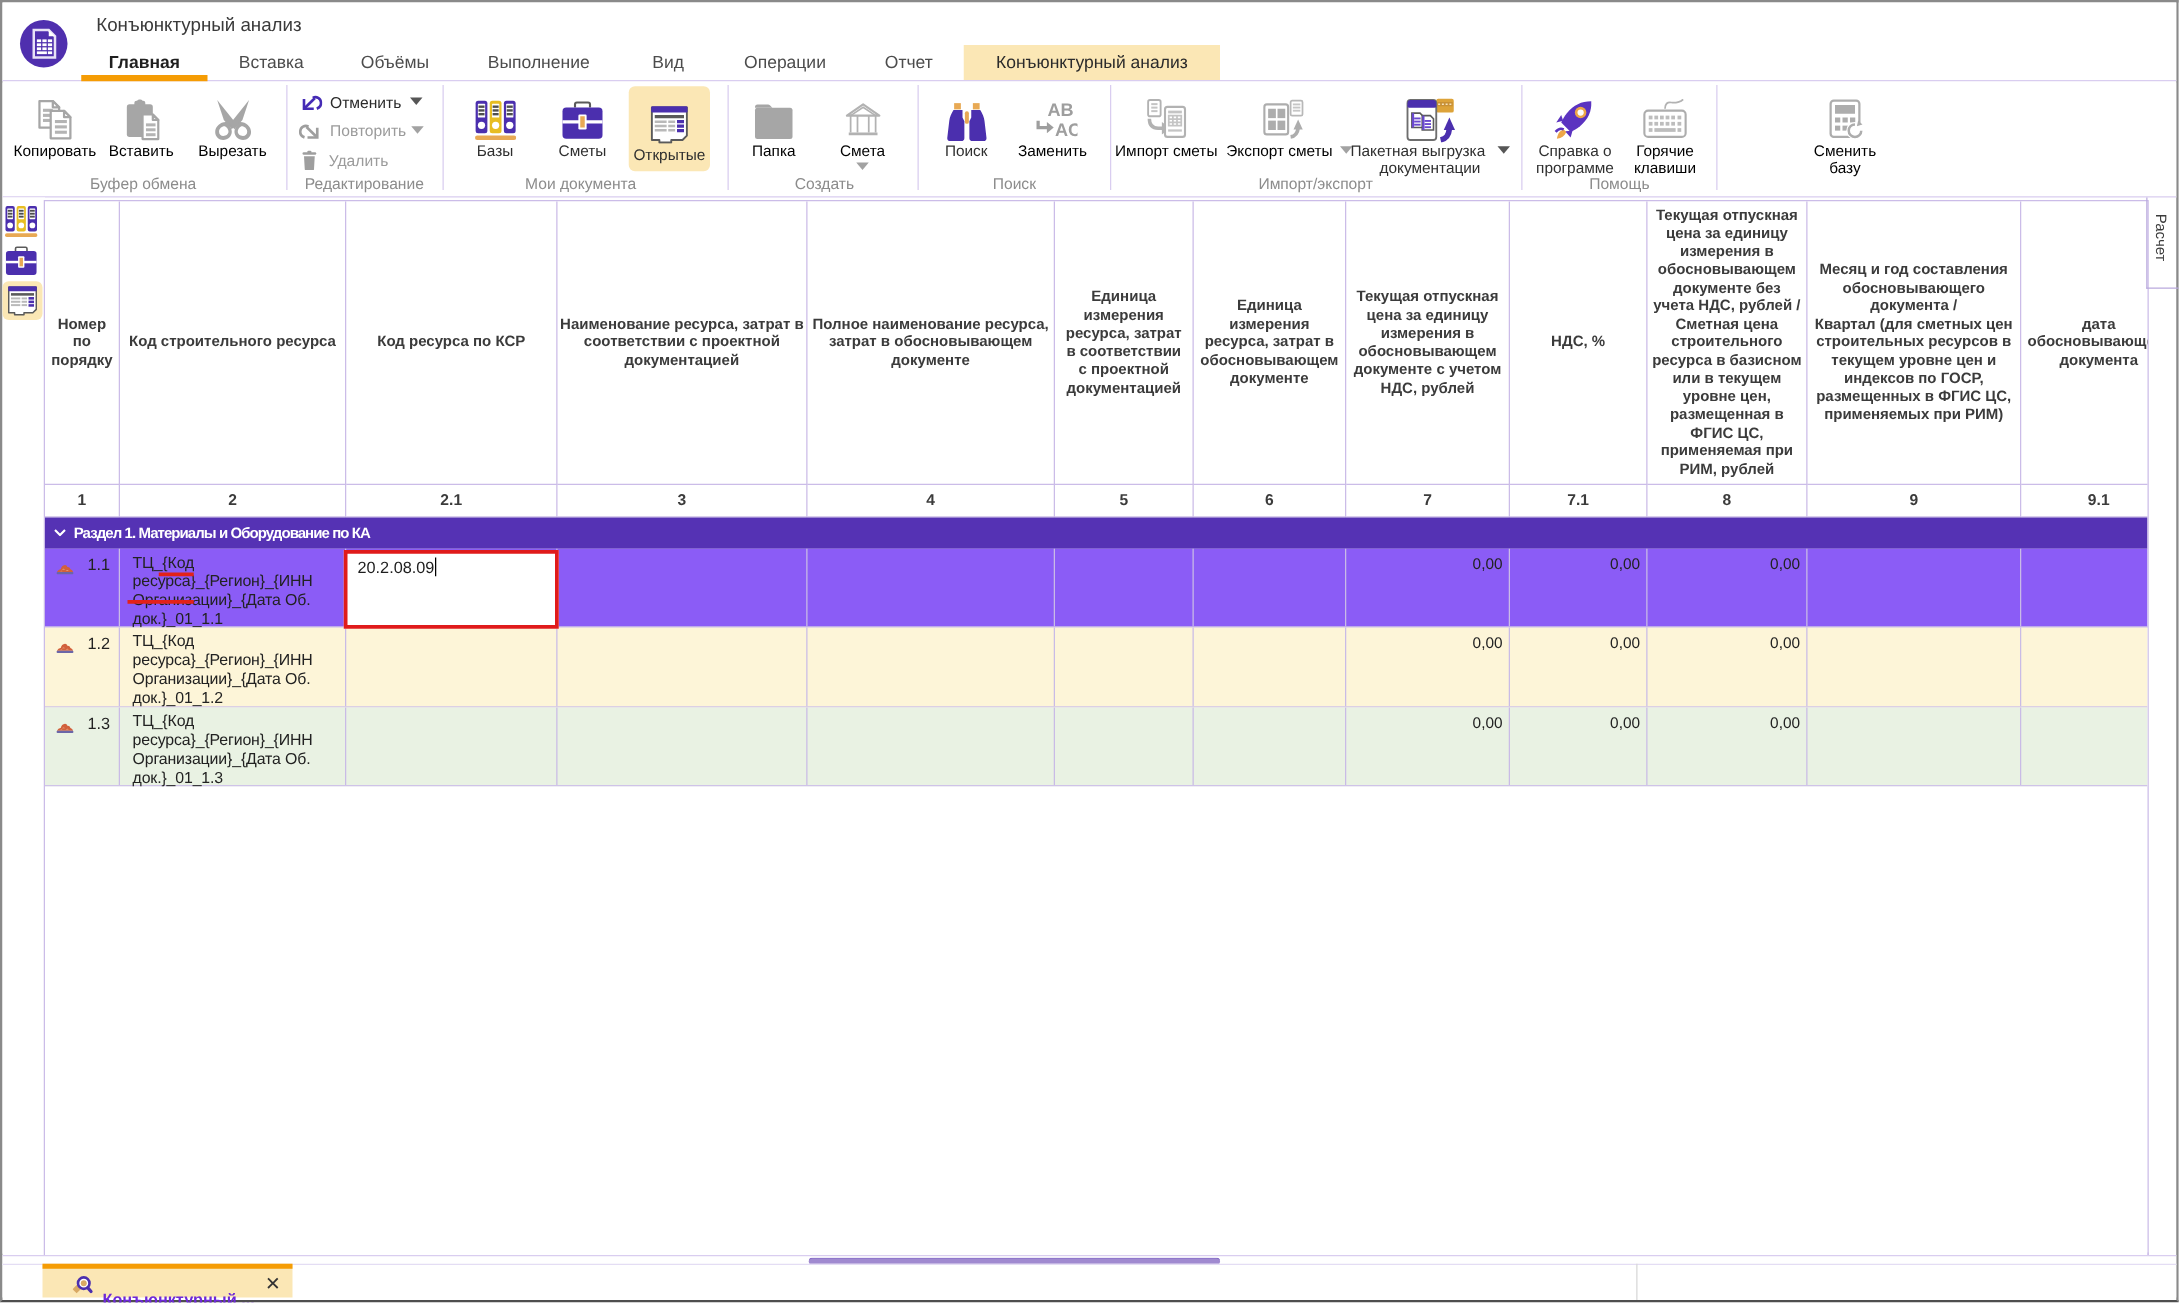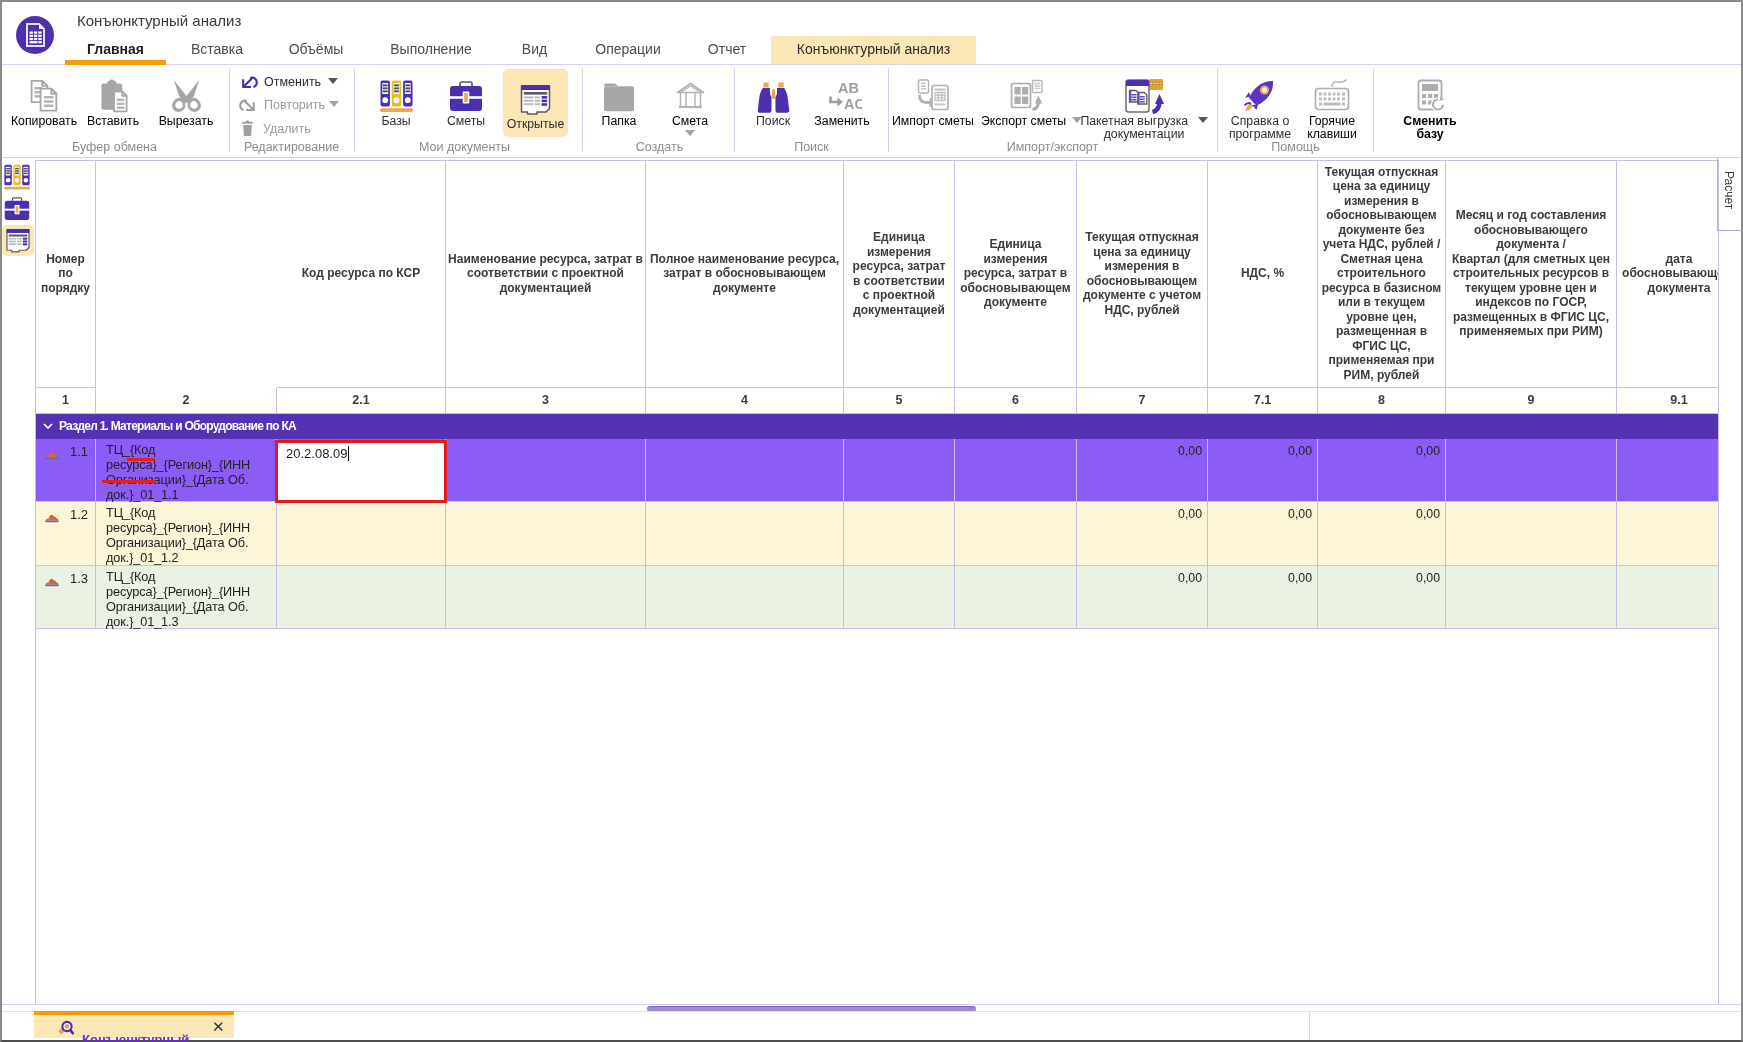--- a/index.html
+++ b/index.html
@@ -98,21 +98,21 @@
     <div class="rsep" style="left:227px"></div>
     <div class="rsep" style="left:352px"></div>
     <div class="rsep" style="left:580px"></div>
     <div class="rsep" style="left:732px"></div>
     <div class="rsep" style="left:886px"></div>
     <div class="rsep" style="left:1215px"></div>
     <div class="rsep" style="left:1371px"></div>
 
     <div class="glabel" style="left:40px; width:145px;">Буфер обмена</div>
     <div class="glabel" style="left:222px; width:135px;">Редактирование</div>
-    <div class="glabel" style="left:390px; width:145px;">Мои документы</div>
+    <div class="glabel" style="left:390px; width:145px;">Мои документа</div>
     <div class="glabel" style="left:585px; width:145px;">Создать</div>
     <div class="glabel" style="left:737px; width:145px;">Поиск</div>
     <div class="glabel" style="left:978px; width:145px;">Импорт/экспорт</div>
     <div class="glabel" style="left:1221px; width:145px;">Помощь</div>
 
     <div class="rbtn" style="left:7px; width:70px;">
         <div class="ric">
       <svg width="37" height="36" viewBox="0 0 32 32">
         <path d="M4.5 2.5 h9.5 l4.5 4.5 v14.5 h-14 z" fill="#fff" stroke="#a6a6a6" stroke-width="1.6" stroke-linejoin="round"></path>
         <path d="M14 2.5 l4.5 4.5 h-4.5 z" fill="#fff" stroke="#a6a6a6" stroke-width="1.6" stroke-linejoin="round"></path>
@@ -411,21 +411,21 @@
               <rect x="25" y="18.5" width="3" height="3"></rect>
               <rect x="30" y="18.5" width="3" height="3"></rect>
           <rect x="7" y="23.5" width="3" height="3"></rect>
               <rect x="11.5" y="23.5" width="17" height="3"></rect>
               <rect x="30" y="23.5" width="3" height="3"></rect>
         </g>
       </svg>
         </div>
         <div class="rlb">Горячие<br>клавиши</div>
       </div>
-    <div class="rbtn" style="left:1396px; width:64px;font-weight:bold;">
+    <div class="rbtn" style="left:1442px; width:64px;">
         <div class="ric">
       <svg width="34" height="34" viewBox="0 0 34 34">
         <rect x="5.5" y="1.5" width="23" height="29" rx="2.5" fill="#fff" stroke="#adadad" stroke-width="1.8"></rect>
         <rect x="9" y="5" width="16" height="7" fill="#adadad"></rect>
         <g fill="#adadad">
           <rect x="9" y="15" width="4.2" height="4"></rect>
               <rect x="15" y="15" width="4.2" height="4"></rect>
               <rect x="21" y="15" width="4.2" height="4"></rect>
           <rect x="9" y="21.5" width="4.2" height="4"></rect>
               <rect x="15" y="21.5" width="4.2" height="4"></rect>
@@ -493,20 +493,23 @@
             <rect x="22.6" y="20.2" width="5.6" height="2.6"></rect>
         </g>
       </svg></div>
   </div>
 
   <div class="grid" id="grid">
       <div class="cell hcell" style="left:0px; top:0; width:60px; height:227px;align-items:center;">
         <div>Номер<br>по<br>порядку</div>
       </div>
       <div class="cell ncell" style="left:0px; top:227px; width:60px; height:26px;">1</div>
+      <div class="cell hcell" style="left:60px; top:0; width:181px; height:227px;">
+        <div>Код строительного ресурса</div>
+      </div>
       <div class="cell ncell" style="left:60px; top:227px; width:181px; height:26px;">2</div>
       <div class="cell hcell" style="left:241px; top:0; width:169px; height:227px;">
         <div>Код ресурса по КСР</div>
       </div>
       <div class="cell ncell" style="left:241px; top:227px; width:169px; height:26px;">2.1</div>
       <div class="cell hcell" style="left:410px; top:0; width:200px; height:227px;">
         <div>Наименование ресурса, затрат в<br>соответствии с проектной<br>документацией</div>
       </div>
       <div class="cell ncell" style="left:410px; top:227px; width:200px; height:26px;">3</div>
       <div class="cell hcell" style="left:610px; top:0; width:198px; height:227px;">

